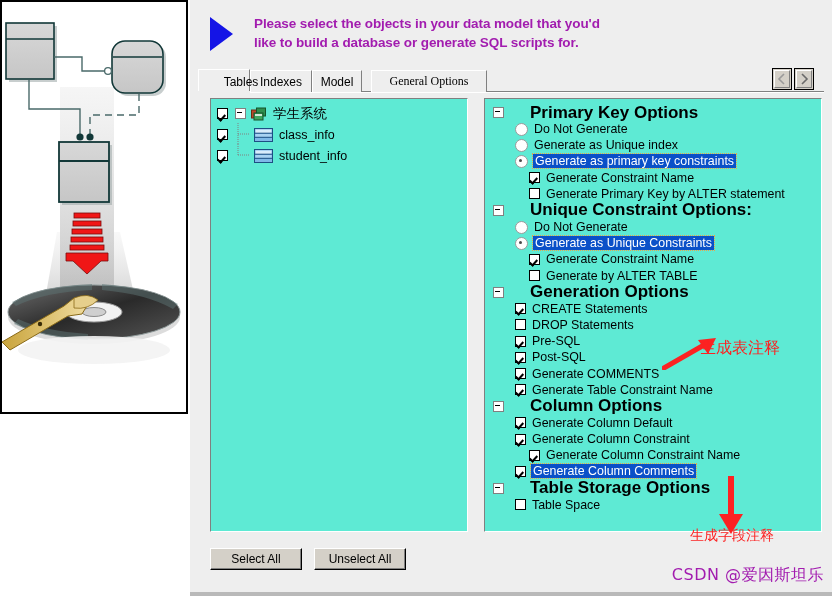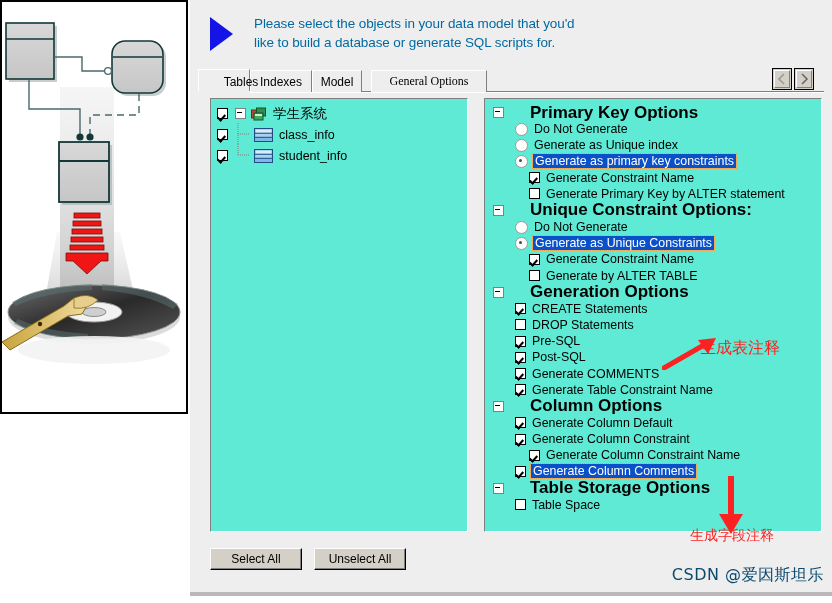--- a/index.html
+++ b/index.html
@@ -28,21 +28,21 @@
   }
   .dialog-edge-l{position:absolute;left:190px;top:0;width:2px;height:592px;background:#d6d6d6;}
   .dialog-bottom-rule{position:absolute;left:190px;top:592px;width:642px;height:4px;background:#b9b9b9;}
   .dialog-bottom-rule2{position:absolute;left:190px;top:596px;width:642px;height:7px;background:#ffffff;}
 
   
   .header{position:absolute;left:0;top:0;width:642px;height:66px;}
   .header-arrow{position:absolute;left:18px;top:16px;width:26px;height:36px;}
   .header-text{
     position:absolute;left:64px;top:14px;width:540px;
-    font-size:13.5px;font-weight:normal;color:#0369a1;
+    font-size:13.5px;font-weight:bold;color:#a21caf;
     line-height:19px;letter-spacing:-0.1px;
   }
 
   
   .tabstrip{position:absolute;left:8px;top:70px;width:626px;height:22px;}
   .tab{
     position:absolute;top:0;height:22px;
     background:#eeeeee;
     border-left:1px solid #ffffff;
     border-top:1px solid #ffffff;
@@ -160,21 +160,21 @@
     cursor:default;
   }
   .btn .bevel{
     position:absolute;inset:0;
     border-right:1px solid #808080;border-bottom:1px solid #808080;
     box-sizing:border-box;pointer-events:none;
   }
 
   .watermark{
     position:absolute;right:8px;top:565px;
-    font-size:16px;color:#0c4a6e;
+    font-size:16px;color:#a21caf;
     font-family:"DejaVu Sans",sans-serif;
     letter-spacing:0.5px;white-space:nowrap;
   }
 </style>
 </head>
 <body>
 
 <div id="root">
 
   <div class="illus-wrap">

